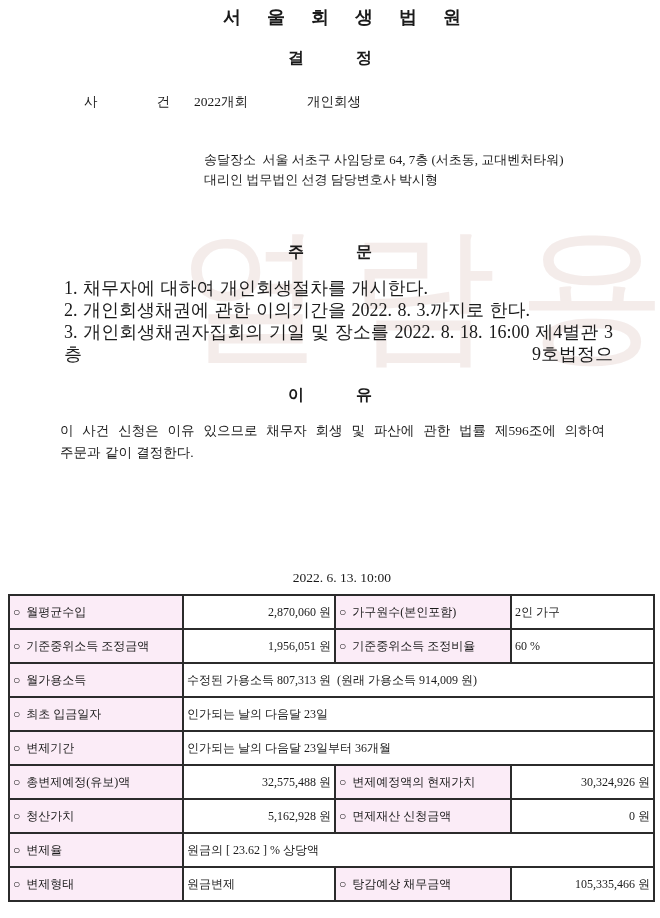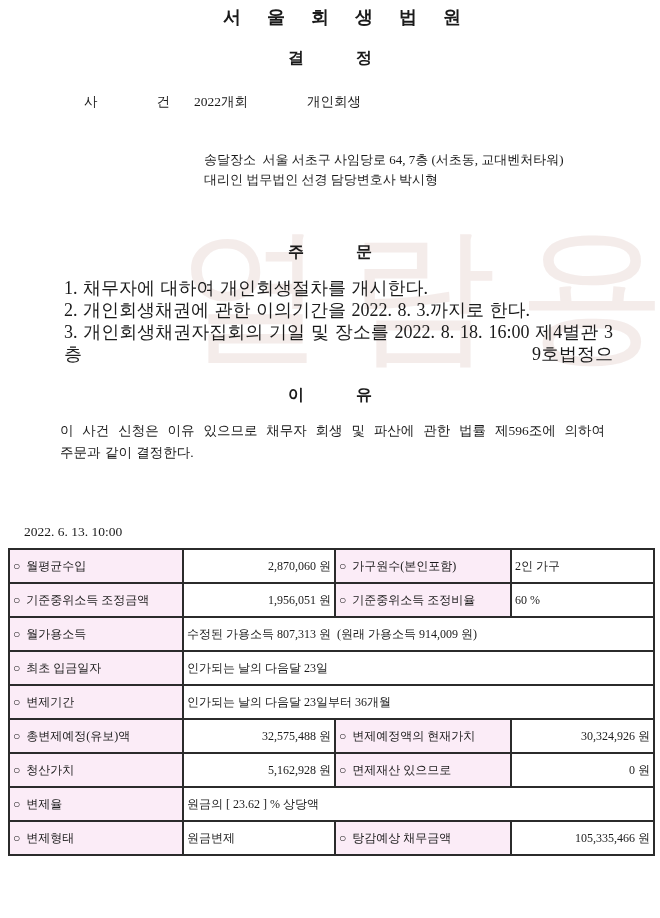--- a/index.html
+++ b/index.html
@@ -64,21 +64,21 @@
 
   .service-block { margin: 37px 0 0 204px; font-size: 13px; line-height: 20px; }
   .service-block div { white-space: pre; }
 
   .items { margin: 14px 0 0 64px; width: 549px; font-size: 18px; line-height: 22px; word-spacing: 1px; }
   .justify-line { text-align: justify; text-align-last: justify; }
   .item-cont { padding-left: 13px; }
 
   .body-block { margin: 14px 0 0 60px; width: 545px; font-size: 13.5px; line-height: 22px; word-spacing: 1px; }
 
-  .date-line { margin-top: 60px; font-size: 13.5px; padding-left: 24px; }
+  .date-line { margin-top: 106px; text-align: center; font-size: 13.5px; padding-left: 24px; }
 
   table.info-table {
     border-collapse: collapse;
     table-layout: fixed;
     width: 645px;
     margin: 8px 0 0 8px;
     font-size: 12px;
     font-family: "Liberation Serif", "DejaVu Serif", serif;
   }
   .info-table td {
@@ -177,21 +177,21 @@
         </tr>
         <tr>
           <td class="lbl">○  총변제예정(유보)액</td>
           <td class="val-r">32,575,488 원</td>
           <td class="lbl">○  변제예정액의 현재가치</td>
           <td class="val-r">30,324,926 원</td>
         </tr>
         <tr>
           <td class="lbl">○  청산가치</td>
           <td class="val-r">5,162,928 원</td>
-          <td class="lbl">○  면제재산 있으므로</td>
+          <td class="lbl">○  면제재산 신청금액</td>
           <td class="val-r">0 원</td>
         </tr>
         <tr>
           <td class="lbl">○  변제율</td>
           <td class="val-l" colspan="3">원금의 [ 23.62 ] % 상당액</td>
         </tr>
         <tr>
           <td class="lbl">○  변제형태</td>
           <td class="val-l">원금변제</td>
           <td class="lbl">○  탕감예상 채무금액</td>

